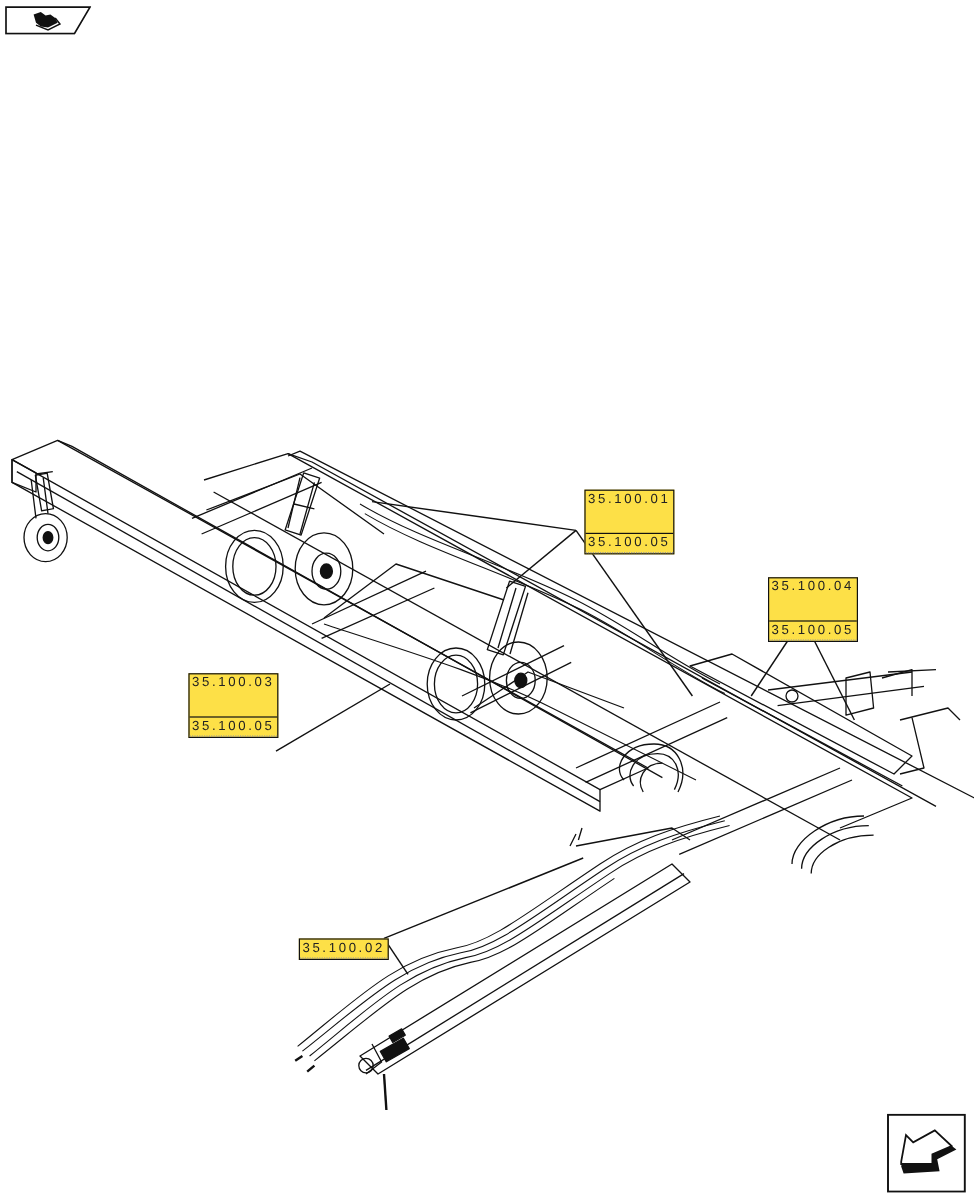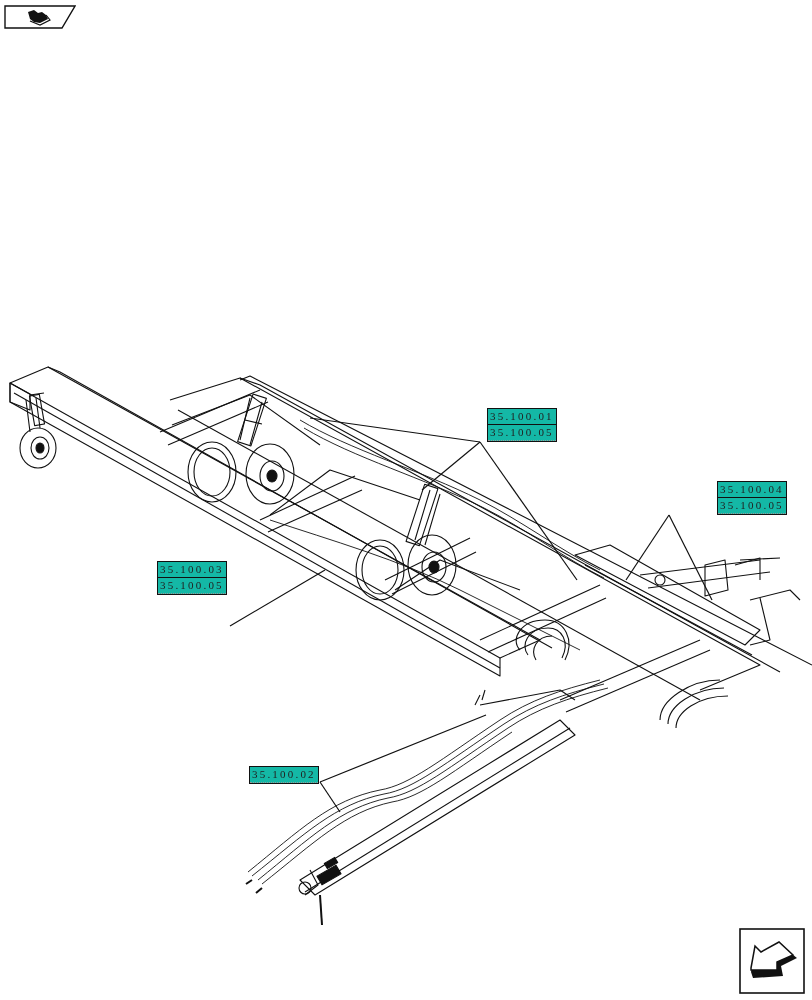--- a/index.html
+++ b/index.html
@@ -1,23 +1,23 @@
 <!DOCTYPE html>
 <html><head>
 <meta charset="utf-8">
 <style>
   html, body { margin:0; padding:0; background:#ffffff; }
   body { width:812px; height:1000px; position:relative; overflow:hidden;
          font-family:"DejaVu Sans Mono", monospace; }
   #stage { position:absolute; left:0; top:0; width:812px; height:1000px; }
-  .callout { position:absolute; border:1.3px solid #111; background:#14b8a6;
-             font-family:Liberation Serif, serif;
+  .callout { position:absolute; border:1.3px solid #111; background:#fde047;
+             font-family:Liberation Sans, sans-serif;
              font-size:11px; letter-spacing:2.2px; color:#222; line-height:14px; }
   .callout .row { padding:0 2px 0 2px; height:15px; white-space:nowrap; }
-  .callout .row + .row { border-top:1.3px solid #111; }
+  .callout .row + .row { border-top:1.3px solid #111;margin-top:20px; }
   .callout .row.dotted { border-bottom:1px dotted #999; }
   .nav-tab { position:absolute; left:4px; top:5px; width:72px; height:24px; }
   .nav-next { position:absolute; left:739px; top:928px; width:66px; height:66px; }
 </style>
 </head>
 <body>
 
 <div id="stage">
 
   <svg class="nav-tab" viewBox="0 0 72 24">
@@ -145,31 +145,31 @@
       <path d="M320,782 L486,715"></path>
       <path d="M320,782 L340,812"></path>
     </g>
   </svg>
 
   <div class="callout" style="left:487px;top:408px;">
     <div class="row">35.100.01</div>
     <div class="row dotted">35.100.05</div>
   </div>
 
-  <div class="callout" style="left:717px;top:481px;">
+  <div class="callout" style="left:640px;top:481px;">
     <div class="row">35.100.04</div>
     <div class="row dotted">35.100.05</div>
   </div>
 
   <div class="callout" style="left:157px;top:561px;">
     <div class="row">35.100.03</div>
     <div class="row dotted">35.100.05</div>
   </div>
 
-  <div class="callout" style="left:249px;top:766px;">
+  <div class="callout" style="left:249px;top:782px;">
     <div class="row dotted">35.100.02</div>
   </div>
 
   <svg class="nav-next" viewBox="0 0 66 66">
     <rect x="1" y="1" width="64" height="64" fill="#fff" stroke="#111" stroke-width="1.6"></rect>
     <polygon points="12,44 16,20 22,27 41,17 58,30 42,38 44,48 14,50" fill="#111"></polygon>
     <polygon points="12,40 16,18 22,24 40,14 54,27 38,34 38,42 12,42" fill="#fff" stroke="#111" stroke-width="1.5"></polygon>
   </svg>
 </div>
 

